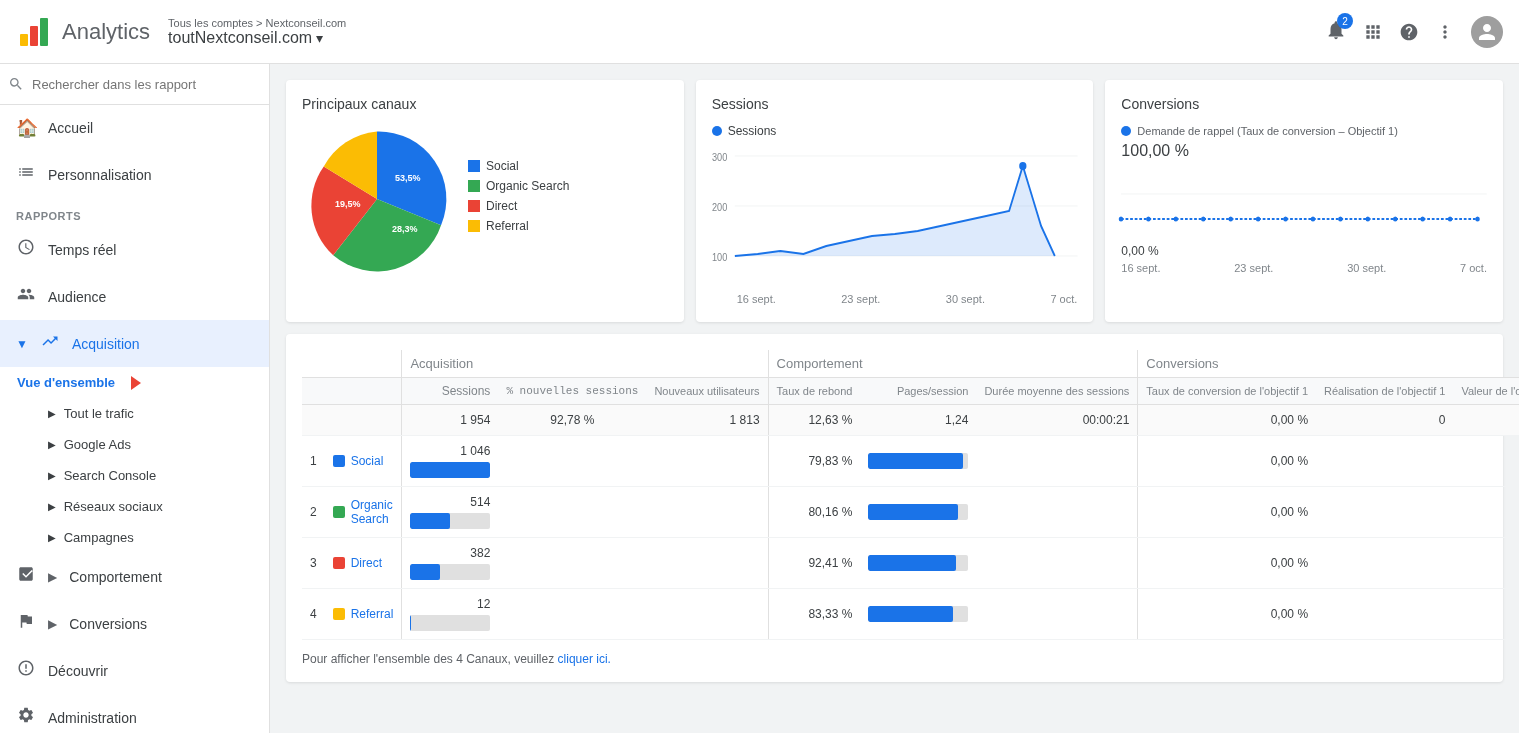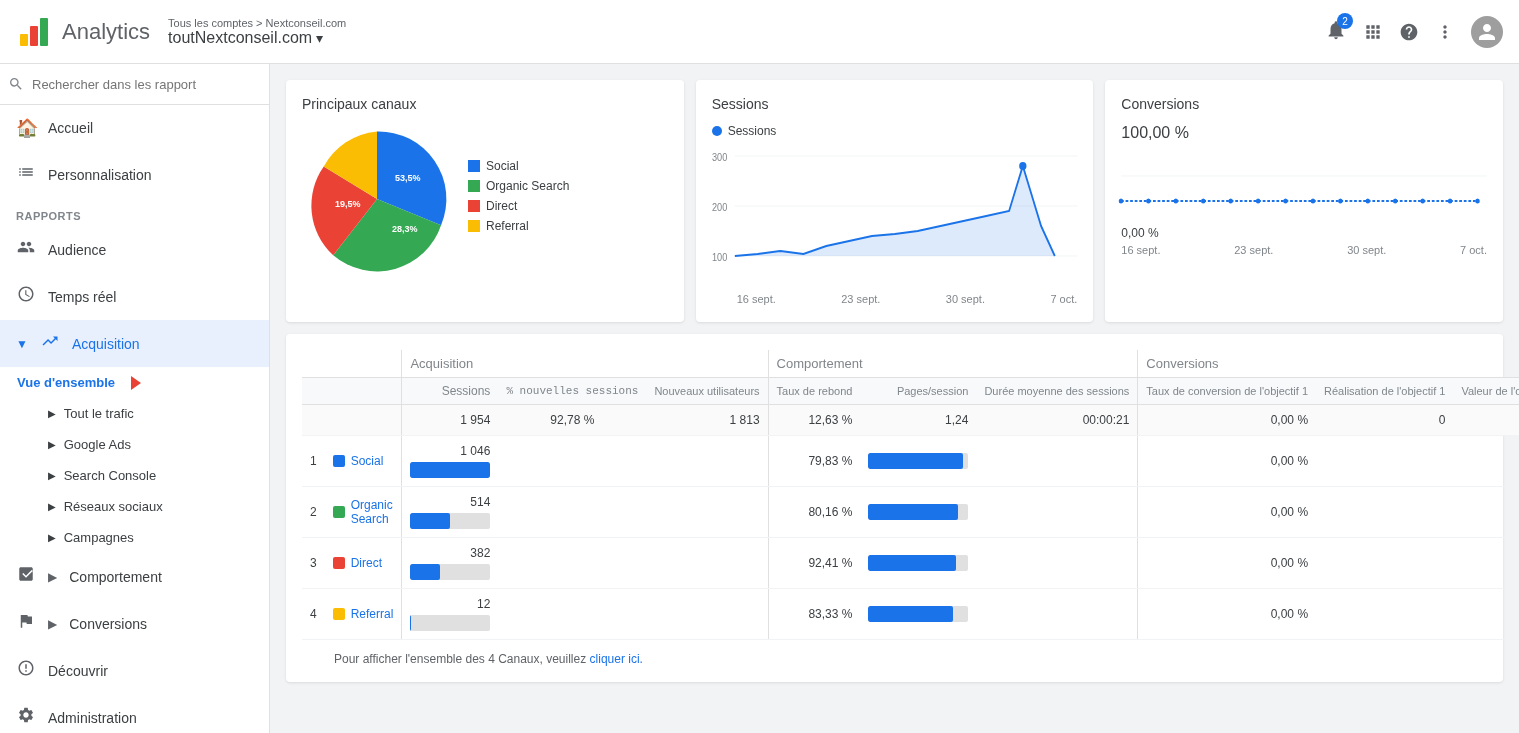--- a/index.html
+++ b/index.html
@@ -323,21 +323,20 @@
     }
     .bar-fill {
       height: 100%;
       background: #1a73e8;
       border-radius: 2px;
     }
     .footer-note {
       font-size: 12px;
       color: #5f6368;
       margin-top: 12px;
-      margin-left: 32px;
     }
     .footer-link {
       color: #1a73e8;
       cursor: pointer;
     }
     .section-col-header {
       padding: 8px;
       font-size: 13px;
       font-weight: 500;
       color: #3c4043;
@@ -423,33 +422,33 @@
           </svg>
       </span>
       <span>Personnalisation</span>
     </div>
 
     <div class="nav-section-label">RAPPORTS</div>
 
     <div class="nav-item">
       <span class="nav-icon">
         <svg width="18" height="18" viewBox="0 0 24 24" fill="#5f6368">
-            <path d="M16 11c1.66 0 2.99-1.34 2.99-3S17.66 5 16 5c-1.66 0-3 1.34-3 3s1.34 3 3 3zm-8 0c1.66 0 2.99-1.34 2.99-3S9.66 5 8 5C6.34 5 5 6.34 5 8s1.34 3 3 3zm0 2c-2.33 0-7 1.17-7 3.5V19h14v-2.5c0-2.33-4.67-3.5-7-3.5zm8 0c-.29 0-.62.02-.97.05 1.16.84 1.97 1.97 1.97 3.45V19h6v-2.5c0-2.33-4.67-3.5-7-3.5z"></path>
+            <path d="M11.99 2C6.47 2 2 6.48 2 12s4.47 10 9.99 10C17.52 22 22 17.52 22 12S17.52 2 11.99 2zM12 20c-4.42 0-8-3.58-8-8s3.58-8 8-8 8 3.58 8 8-3.58 8-8 8zm.5-13H11v6l5.25 3.15.75-1.23-4.5-2.67V7z"></path>
           </svg>
       </span>
-      <span>Audience</span>
+      <span>Temps réel</span>
     </div>
 
     <div class="nav-item">
       <span class="nav-icon">
         <svg width="18" height="18" viewBox="0 0 24 24" fill="#5f6368">
-            <path d="M11.99 2C6.47 2 2 6.48 2 12s4.47 10 9.99 10C17.52 22 22 17.52 22 12S17.52 2 11.99 2zM12 20c-4.42 0-8-3.58-8-8s3.58-8 8-8 8 3.58 8 8-3.58 8-8 8zm.5-13H11v6l5.25 3.15.75-1.23-4.5-2.67V7z"></path>
+            <path d="M16 11c1.66 0 2.99-1.34 2.99-3S17.66 5 16 5c-1.66 0-3 1.34-3 3s1.34 3 3 3zm-8 0c1.66 0 2.99-1.34 2.99-3S9.66 5 8 5C6.34 5 5 6.34 5 8s1.34 3 3 3zm0 2c-2.33 0-7 1.17-7 3.5V19h14v-2.5c0-2.33-4.67-3.5-7-3.5zm8 0c-.29 0-.62.02-.97.05 1.16.84 1.97 1.97 1.97 3.45V19h6v-2.5c0-2.33-4.67-3.5-7-3.5z"></path>
           </svg>
       </span>
-      <span>Temps réel</span>
+      <span>Audience</span>
     </div>
 
     <div class="nav-item nav-item-acquisition">
       <span style="font-size:12px;color:#1a73e8;">▼</span>
       <span class="nav-icon">
         <svg width="18" height="18" viewBox="0 0 24 24" fill="#1a73e8">
             <path d="M16 6l2.29 2.29-4.88 4.88-4-4L2 16.59 3.41 18l6-6 4 4 6.3-6.29L22 12V6z"></path>
           </svg>
       </span>
       <span style="color:#1a73e8;font-weight:500;">Acquisition</span>
@@ -591,20 +590,24 @@
             <span>16 sept.</span>
             <span>23 sept.</span>
             <span>30 sept.</span>
             <span>7 oct.</span>
           </div>
         </div>
       </div>
 
       <div class="card">
         <div class="card-title">Conversions</div>
+        <div class="conv-legend">
+          <div class="legend-dot" style="background:#1a73e8;margin-top:2px;"></div>
+          <span style="font-size:11px;color:#5f6368;line-height:1.3;">Demande de rappel (Taux de conversion – Objectif 1)</span>
+        </div>
         <div class="conv-pct">100,00 %</div>
         <div style="height:80px;position:relative;">
           <svg width="100%" height="60" viewBox="0 0 400 60" preserveAspectRatio="none">
             <line x1="0" y1="30" x2="400" y2="30" stroke="#f1f3f4" stroke-width="1"></line>
             <polyline points="0,55 30,55 60,55 90,55 120,55 150,55 180,55 210,55 240,55 270,55 300,55 330,55 360,55 390,55" fill="none" stroke="#1a73e8" stroke-width="2" stroke-dasharray="3,2"></polyline>
 
             <circle cx="0" cy="55" r="2.5" fill="#1a73e8"></circle>
             <circle cx="30" cy="55" r="2.5" fill="#1a73e8"></circle>
             <circle cx="60" cy="55" r="2.5" fill="#1a73e8"></circle>
             <circle cx="90" cy="55" r="2.5" fill="#1a73e8"></circle>

